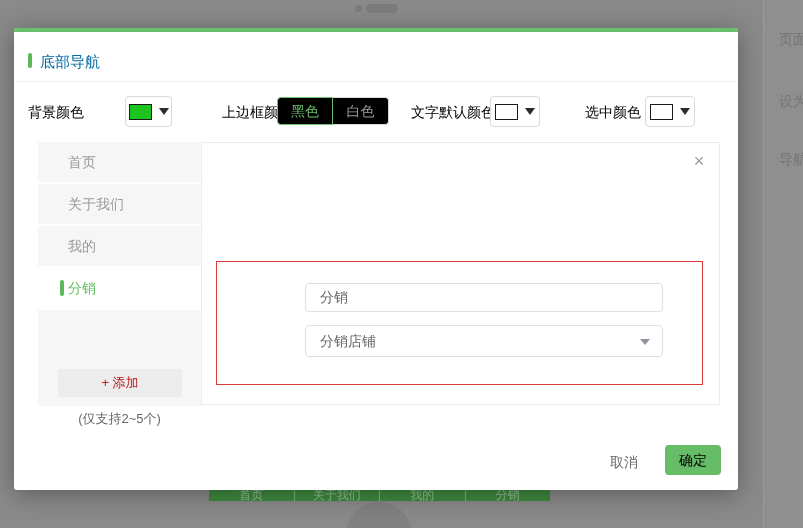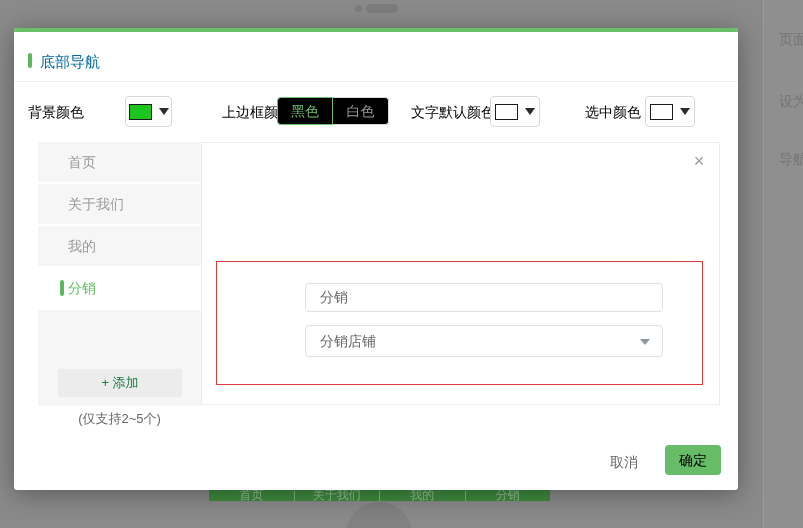--- a/index.html
+++ b/index.html
@@ -45,21 +45,21 @@
   .seg-btn { width:56px; height:28px; font-size:14px; text-align:center; line-height:26px; background:#000000; cursor:pointer; }
   .seg-black { border:1px solid #6cbf6c; color:#6cbf6c; border-radius:4px 0 0 4px; }
   .seg-white { border:1px solid #d9d9d9; border-left:none; color:#9a9a9a; border-radius:0 4px 4px 0; }
 
   
   .sidebar { position:absolute; left:24px; top:114px; width:163px; z-index:3; }
   .side-tab { height:40px; margin-bottom:2px; background:#f6f6f6; color:#9a9a9a; font-size:14px; line-height:40px; padding-left:30px; cursor:pointer; position:relative; }
   .side-tab.selected { background:#fff; }
   .side-tab.selected .tab-accent { position:absolute; left:22px; top:12px; width:4px; height:16px; border-radius:2px; }
   .side-filler { height:96px; background:#f6f6f6; position:relative; }
-  .add-btn { position:absolute; left:20px; bottom:9px; width:124px; height:28px; background:#ececec; color:#15803d; font-size:13px; text-align:center; line-height:28px; border-radius:2px; cursor:pointer; }
+  .add-btn { position:absolute; left:20px; bottom:9px; width:124px; height:28px; background:#ececec; color:#b91c1c; font-size:13px; text-align:center; line-height:28px; border-radius:2px; cursor:pointer; }
   .tabs-note { position:absolute; left:24px; top:382px; width:163px; text-align:center; font-size:13px; color:#666; }
 
   
   .content-panel { position:absolute; left:187px; top:114px; width:519px; height:263px; background:#fff; border:1px solid #ececec; z-index:1; }
 
   .icon-label { position:absolute; top:164px; font-size:14px; color:#666; white-space:nowrap; }
   .img-ph { position:absolute; top:148px; width:48px; height:48px; background:#fafaf8; border:1px solid #e6e6e3; border-radius:3px; display:flex; align-items:center; justify-content:center; cursor:pointer; }
   .mini-btn { position:absolute; width:42px; height:23px; background:#fff; border:1px solid #d9d9d9; border-radius:4px; font-size:13px; color:#555; text-align:center; line-height:21px; cursor:pointer; }
   .hint { position:absolute; left:293px; top:211px; font-size:13px; color:#9e9e9e; white-space:nowrap; }
   .hint .sp { margin-right:14px; }

